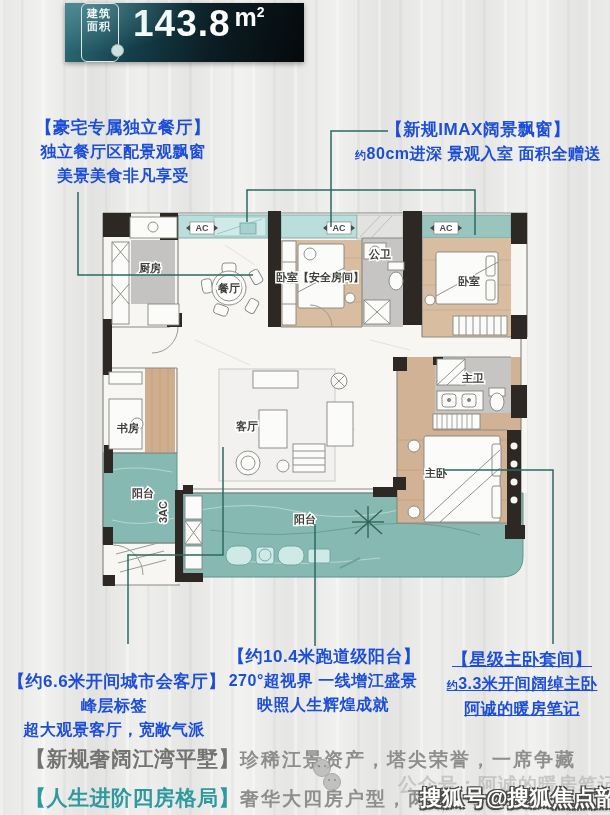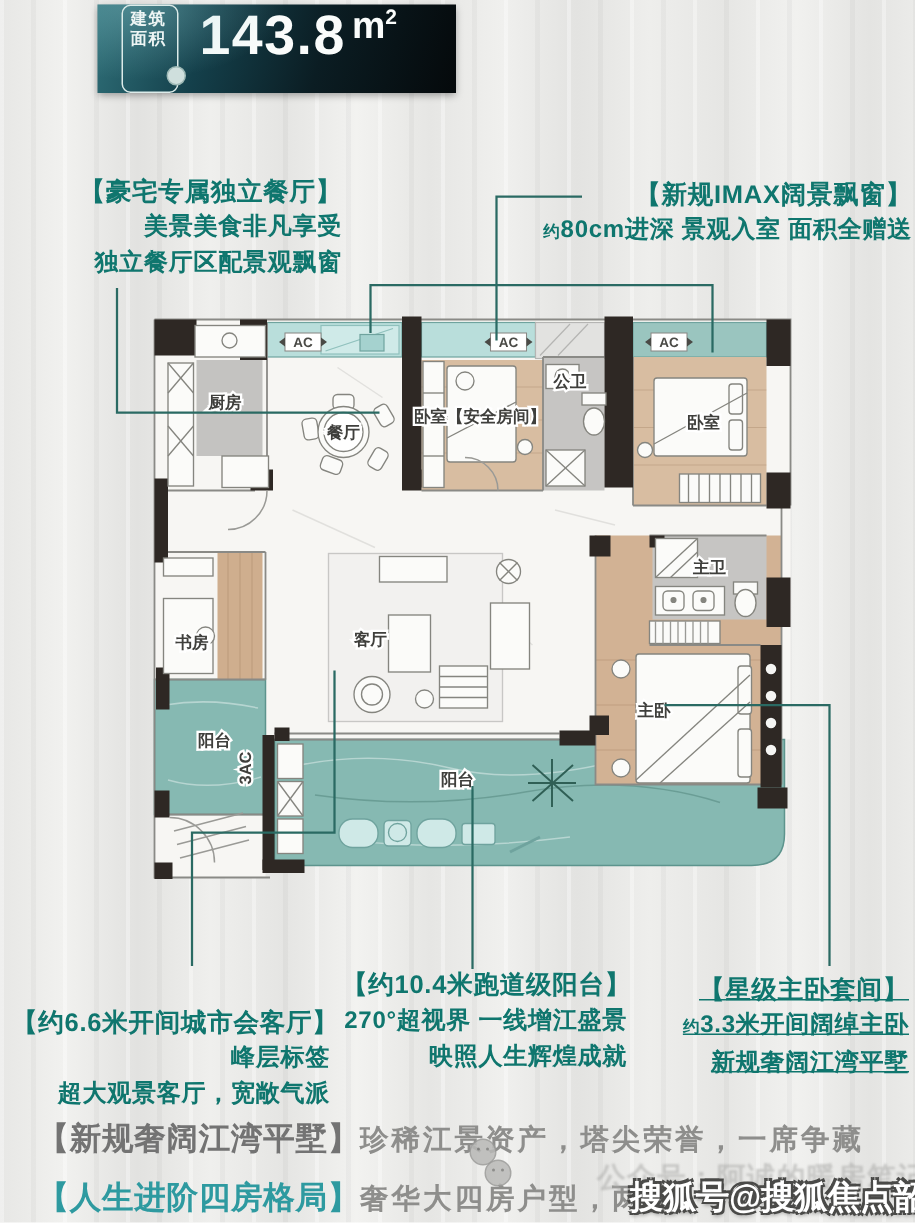--- a/index.html
+++ b/index.html
@@ -17,21 +17,21 @@
   .badge .sheen{position:absolute;left:0;top:0;width:60%;height:100%;
     background:radial-gradient(ellipse at 18% 0%,rgba(150,210,215,.35),rgba(0,0,0,0) 60%);pointer-events:none;}
   .chip{position:relative;border:1.5px solid #dcebe9;border-radius:6px;color:#eef5f4;
     font-size:11px;font-weight:bold;line-height:13px;padding:3px 7px 3px 5px;text-align:center;letter-spacing:1px;}
   .chip .dot{position:absolute;right:-6px;bottom:4px;width:11px;height:11px;border-radius:50%;
     background:#cfdfdd;border:1px solid #9db8b5;}
   .badge .val{color:#fafcfb;font-size:37px;font-weight:bold;margin-left:14px;letter-spacing:1px;}
   .badge .unit{color:#fafcfb;font-size:25px;font-weight:bold;margin-left:4px;}
   .badge .unit sup{font-size:14px;}
   
-  .callout{position:absolute;text-align:right;color:#0f766e;white-space:nowrap;}
+  .callout{position:absolute;text-align:center;color:#1d4ed8;white-space:nowrap;}
   .callout .t{font-weight:bold;font-size:17px;line-height:24px;letter-spacing:.5px;}
   .callout .l{font-weight:600;font-size:16px;line-height:24px;letter-spacing:.5px;}
   .callout .sm{font-size:11px;font-weight:600;}
   
   .footline{position:absolute;left:25px;white-space:nowrap;}
   .tag1{color:#737373;font-size:21px;font-weight:bold;letter-spacing:.5px;}
   .tag2{color:#2e9aa0;font-size:21px;font-weight:bold;letter-spacing:.5px;margin-top:20px;}
   .graytxt{color:#8e8e8c;font-size:19px;font-weight:bold;letter-spacing:2px;}
   .faint{position:absolute;left:398px;top:772px;color:#a9a9a7;font-size:19px;font-weight:bold;
     letter-spacing:1px;opacity:.55;filter:blur(.6px);white-space:nowrap;}
@@ -339,22 +339,22 @@
     <div>建筑</div>
     <div>面积</div>
     <span class="dot"></span>
   </div>
   <span class="val">143.8</span>
   <span class="unit"><span>m</span><sup>2</sup></span>
 </div>
 
 <div class="callout" style="left:18px;top:116px;width:210px;">
   <div class="t">【豪宅专属独立餐厅】</div>
+  <div class="l">独立餐厅区配景观飘窗</div>
   <div class="l">美景美食非凡享受</div>
-  <div class="l">独立餐厅区配景观飘窗</div>
 </div>
 
 <div class="callout" style="left:348px;top:118px;width:260px;">
   <div class="t">【新规IMAX阔景飘窗】</div>
   <div class="l"><span class="sm">约</span><span>80cm进深 景观入室 面积全赠送</span></div>
 </div>
 
 <div class="callout" style="left:8px;top:670px;width:212px;">
   <div class="t">【约6.6米开间城市会客厅】</div>
   <div class="l">峰层标签</div>
@@ -363,21 +363,21 @@
 
 <div class="callout" style="left:228px;top:645px;width:190px;">
   <div class="t">【约10.4米跑道级阳台】</div>
   <div class="l">270°超视界 一线增江盛景</div>
   <div class="l">映照人生辉煌成就</div>
 </div>
 
 <div class="callout" style="left:438px;top:648px;width:168px;text-decoration:underline;">
   <div class="t">【星级主卧套间】</div>
   <div class="l"><span class="sm">约</span><span>3.3米开间阔绰主卧</span></div>
-  <div class="l">新规奢阔江湾平墅</div>
+  <div class="l">阿诚的暖房笔记</div>
 </div>
 
 <div class="footline" style="top:745px;">
   <span class="tag1">【新规奢阔江湾平墅】</span><span class="graytxt">珍稀江景资产，塔尖荣誉，一席争藏</span>
 </div>
 <div class="footline" style="top:784px;">
   <span class="tag2">【人生进阶四房格局】</span><span class="graytxt">奢华大四房户型，两梯</span>
 </div>
 
 <div class="emoji" style="left:313px;top:759px;">

